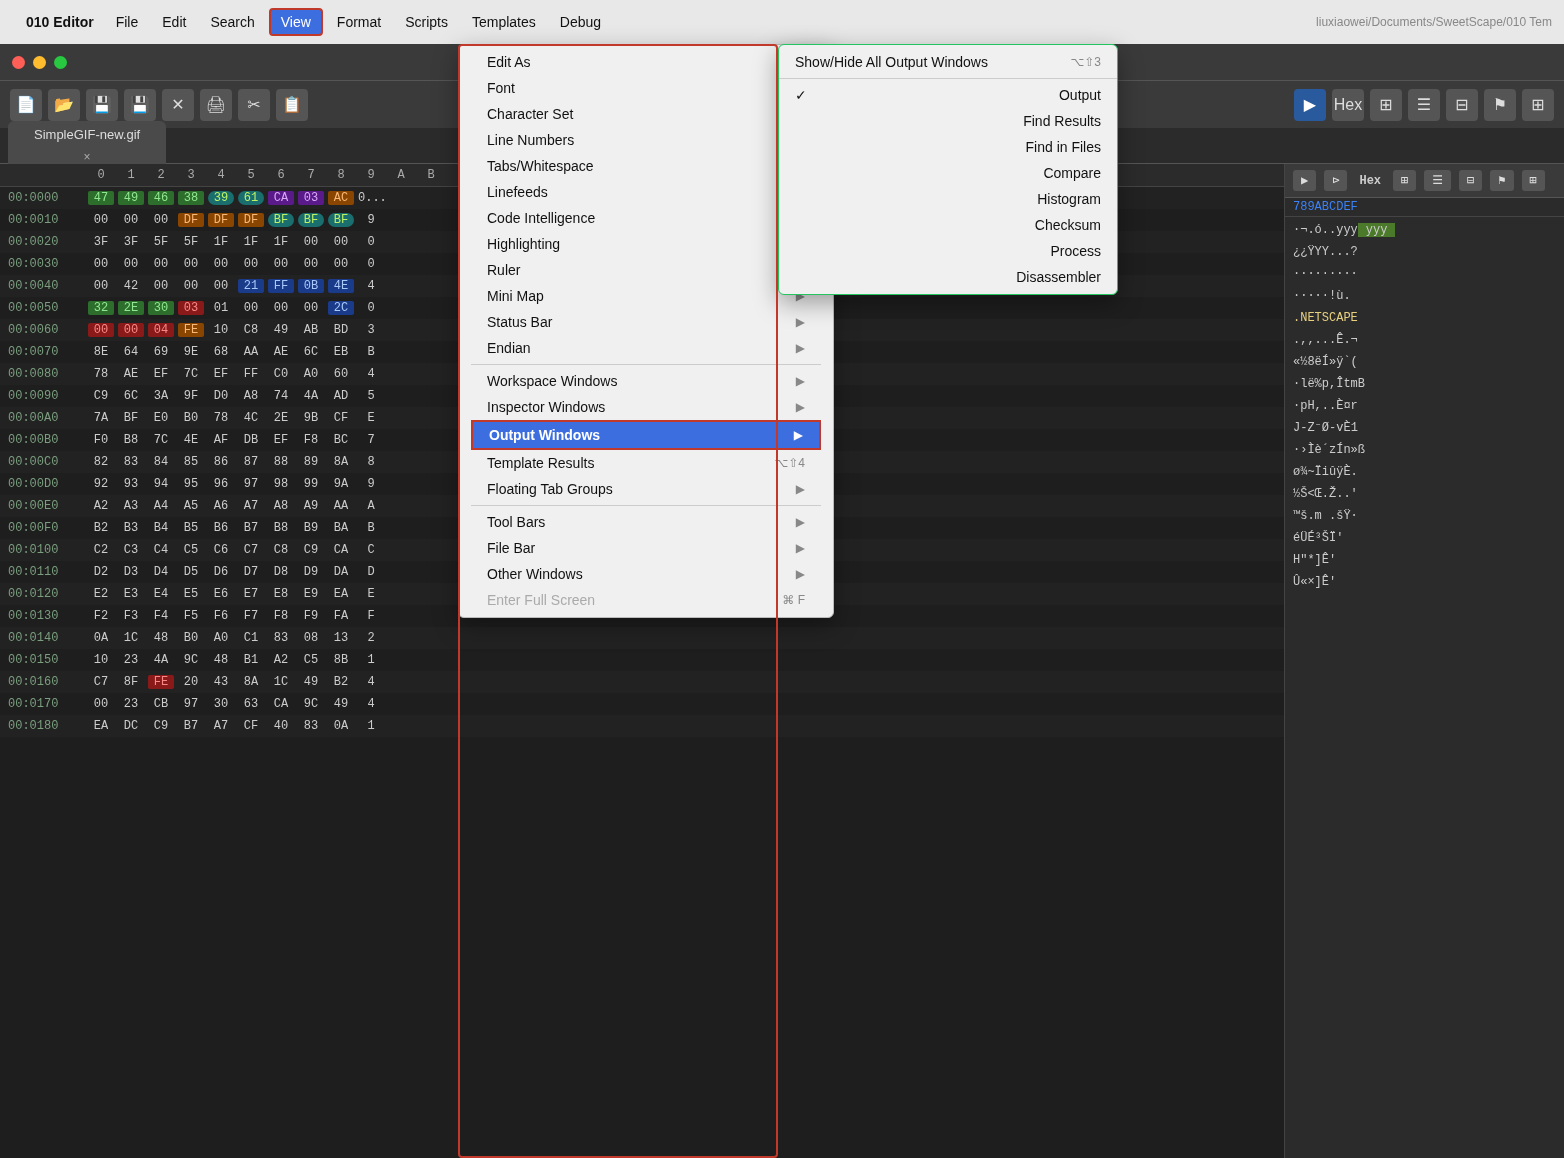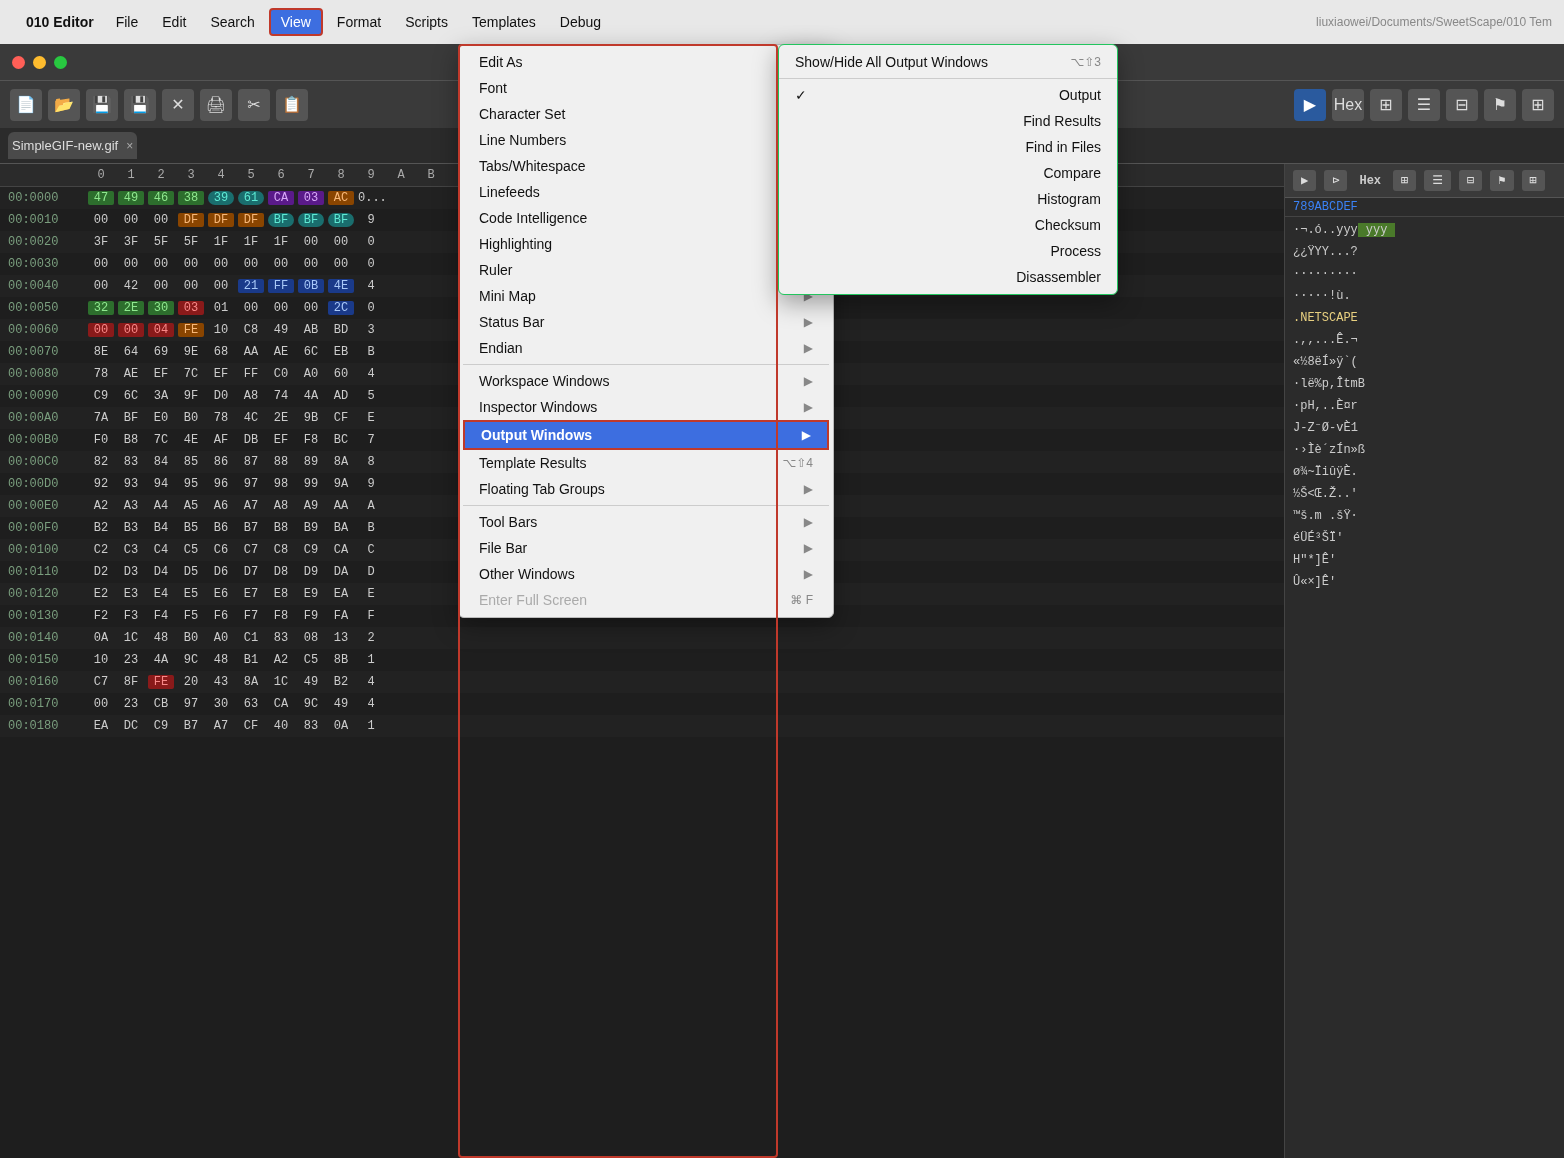--- a/index.html
+++ b/index.html
@@ -89,24 +89,25 @@
       align-items: center;
       height: 36px;
       background: #2b2b2b;
       padding: 0 8px;
       border-bottom: 1px solid #555;
     }
     .tab {
       background: #4a4a4a;
       color: #ddd;
       font-size: 13px;
-      padding: 6px 4px;
+      padding: 6px 26px;
       border-radius: 6px 6px 0 0;
       display: flex; align-items: center; gap: 8px;
       cursor: pointer;
+      flex-direction: column;
     }
     .tab-close {
       font-size: 12px;
       color: #aaa;
       cursor: pointer;
     }
 
     
     .main-content {
       display: flex;
@@ -137,21 +138,21 @@
       display: flex;
       align-items: center;
       padding: 1px 8px;
       height: 22px;
     }
     .hex-row:nth-child(even) { background: rgba(255,255,255,0.02); }
     .hex-row .addr { width: 80px; color: #7a9e7e; font-size: 12px; }
     .hex-row .bytes { flex: 1; display: flex; gap: 4px; font-size: 12px; flex-wrap: wrap; }
     .byte { width: 26px; text-align: center; }
     .byte.green { background: #2d6e2d; color: #8fe88f; border-radius: 2px; }
-    .byte.teal { background: #1a6e6e; color: #5eead4; border-radius: 7px; }
+    .byte.teal { background: #1a6e6e; color: #bef264; border-radius: 7px; }
     .byte.purple { background: #5a1a8a; color: #d8a8f8; border-radius: 2px; }
     .byte.orange { background: #8a4500; color: #f8b878; border-radius: 2px; }
     .byte.blue { background: #1a3a8a; color: #a8c8f8; border-radius: 2px; }
     .byte.red { background: #8a1a1a; color: #f88888; border-radius: 2px; }
 
     
     .right-panel {
       width: 280px;
       background: #2b2b2b;
       border-left: 1px solid #444;
@@ -181,21 +182,21 @@
     
     .view-menu {
       position: absolute;
       top: 44px;
       left: 458px;
       width: 376px;
       background: #f0f0f0;
       border: 1px solid #bbb;
       border-radius: 6px;
       box-shadow: 0 8px 24px rgba(0,0,0,0.35);
-      padding: 4px 4px;
+      padding: 4px 12px;
       pointer-events: all;
       z-index: 200;
     }
     .menu-entry {
       display: flex;
       align-items: center;
       justify-content: space-between;
       padding: 5px 16px;
       font-size: 14px;
       color: #111;

